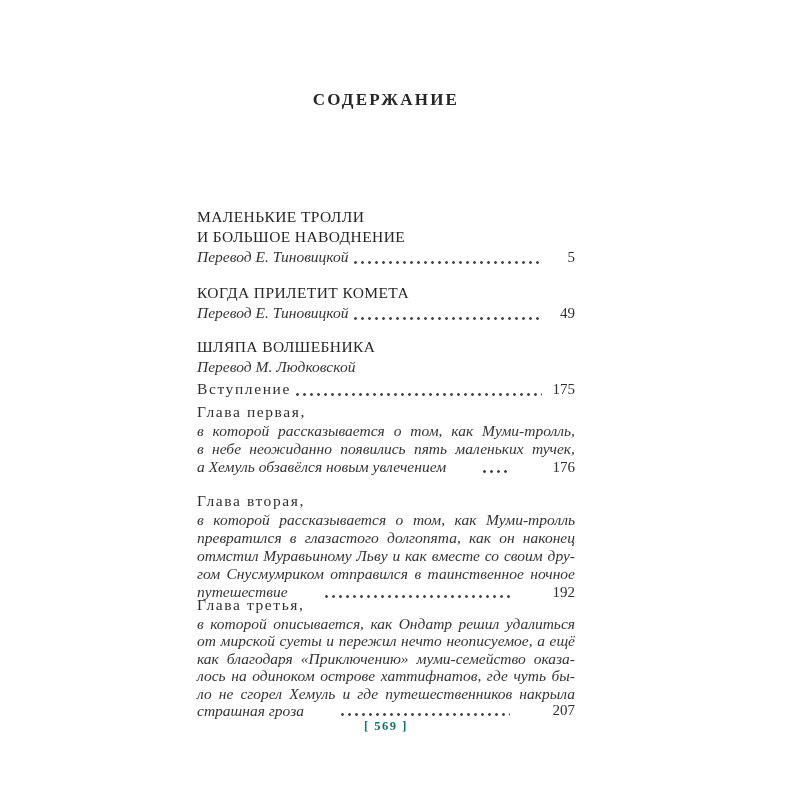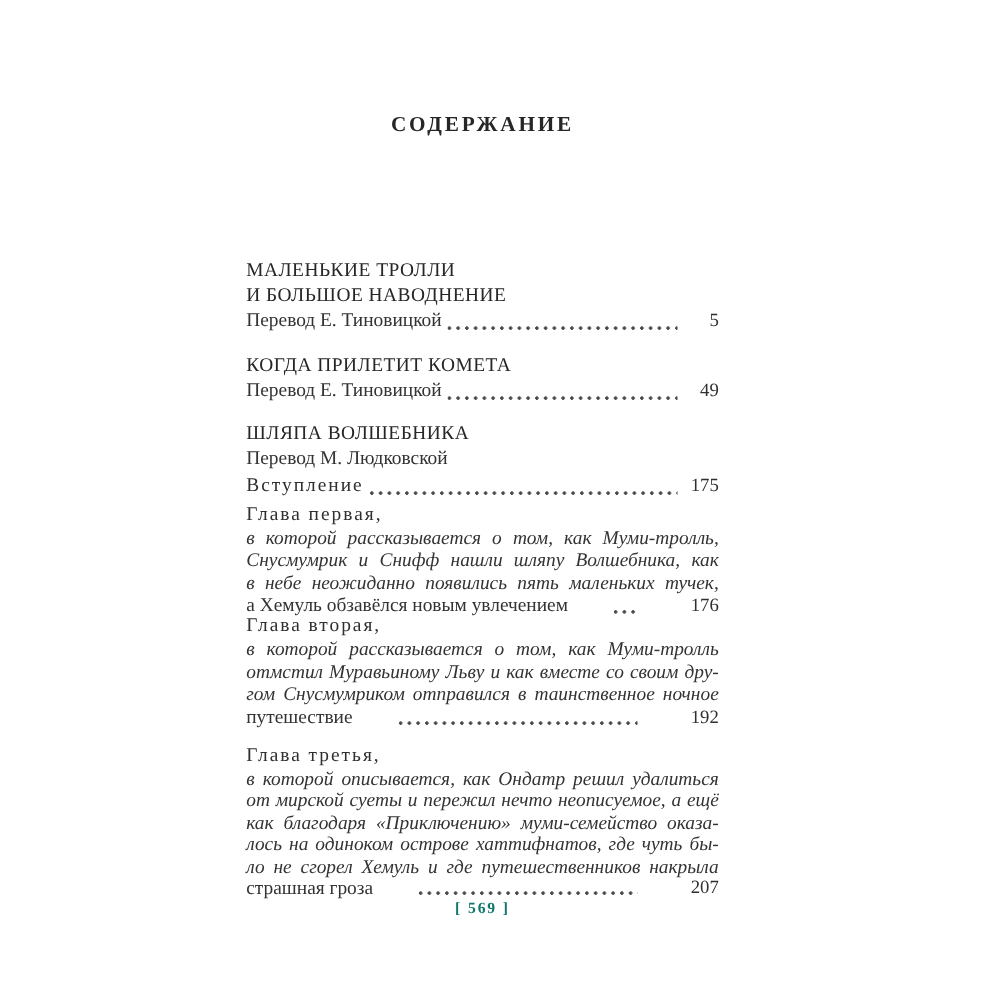--- a/index.html
+++ b/index.html
@@ -42,21 +42,21 @@
     color: #262626;
   }
   .row, .last-row {
     display: flex;
     align-items: stretch;
     font-size: 15.5px;
     line-height: 20px;
   }
   .last-row { line-height: 18px; gap: 32px; }
   .label { white-space: nowrap; }
-  .italic { color: #333333; }
+  .italic { font-style: italic; color: #333333; }
   .spaced { letter-spacing: 1.6px; color: #2f2f2f; }
   .heading {
     font-size: 15.5px;
     line-height: 20px;
     letter-spacing: 1.6px;
     color: #2f2f2f;
   }
   .desc-line {
     font-style: italic;
     font-size: 15.5px;
@@ -134,31 +134,31 @@
   <section class="entry" style="top:379px">
       <div class="row">
         <span class="label spaced">Вступление</span>
         <span class="leader"></span>
         <span class="num">175</span>
       </div>
     </section>
   <section class="entry" style="top:402px">
       <div class="heading">Глава первая,</div>
       <div class="desc-line">в которой рассказывается о том, как Муми-тролль,</div>
-      <div class="desc-line">Снусмумрик и Снифф нашли шляпу Волшебника, как</div>
       <div class="desc-line">в небе неожиданно появились пять маленьких тучек,</div>
       <div class="last-row">
         <span class="label italic">а Хемуль обзавёлся новым увлечением</span>
         <span class="leader"></span>
         <span class="num">176</span>
       </div>
     </section>
   <section class="entry" style="top:491px">
       <div class="heading">Глава вторая,</div>
       <div class="desc-line">в которой рассказывается о том, как Муми-тролль</div>
+      <div class="desc-line">превратился в глазастого долгопята, как он наконец</div>
       <div class="desc-line">отмстил Муравьиному Льву и как вместе со своим дру-</div>
       <div class="desc-line">гом Снусмумриком отправился в таинственное ночное</div>
       <div class="last-row">
         <span class="label italic">путешествие</span>
         <span class="leader"></span>
         <span class="num">192</span>
       </div>
     </section>
   <section class="entry tight" style="top:595px">
       <div class="heading">Глава третья,</div>

